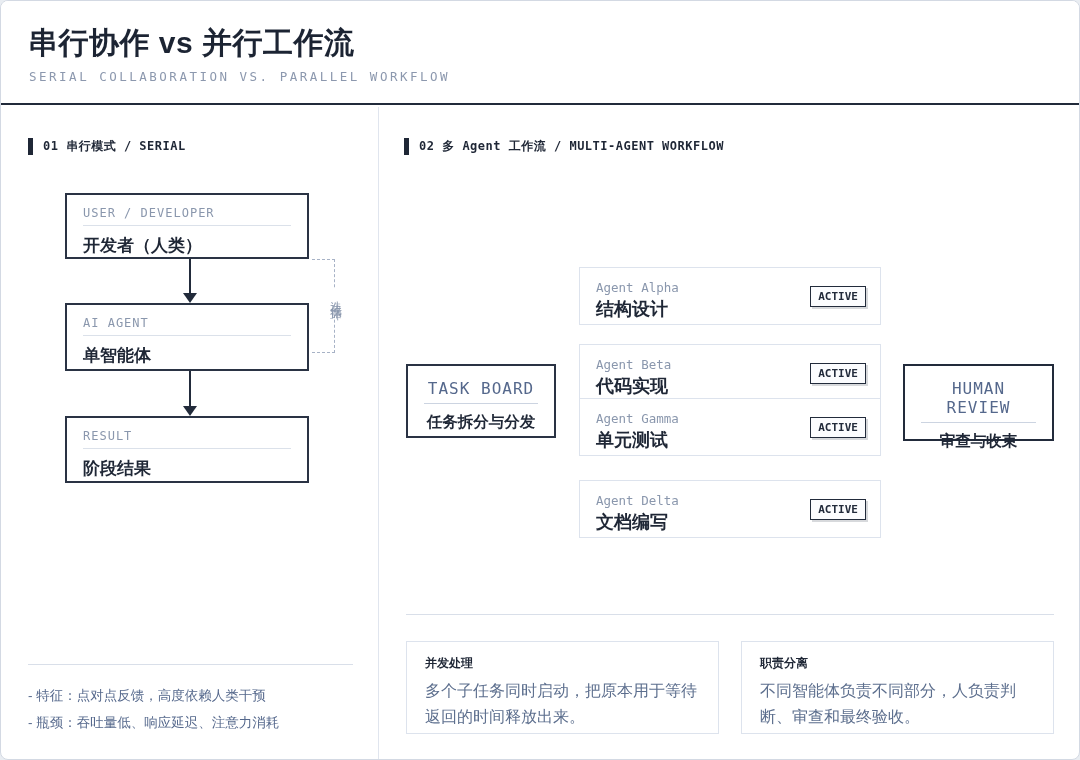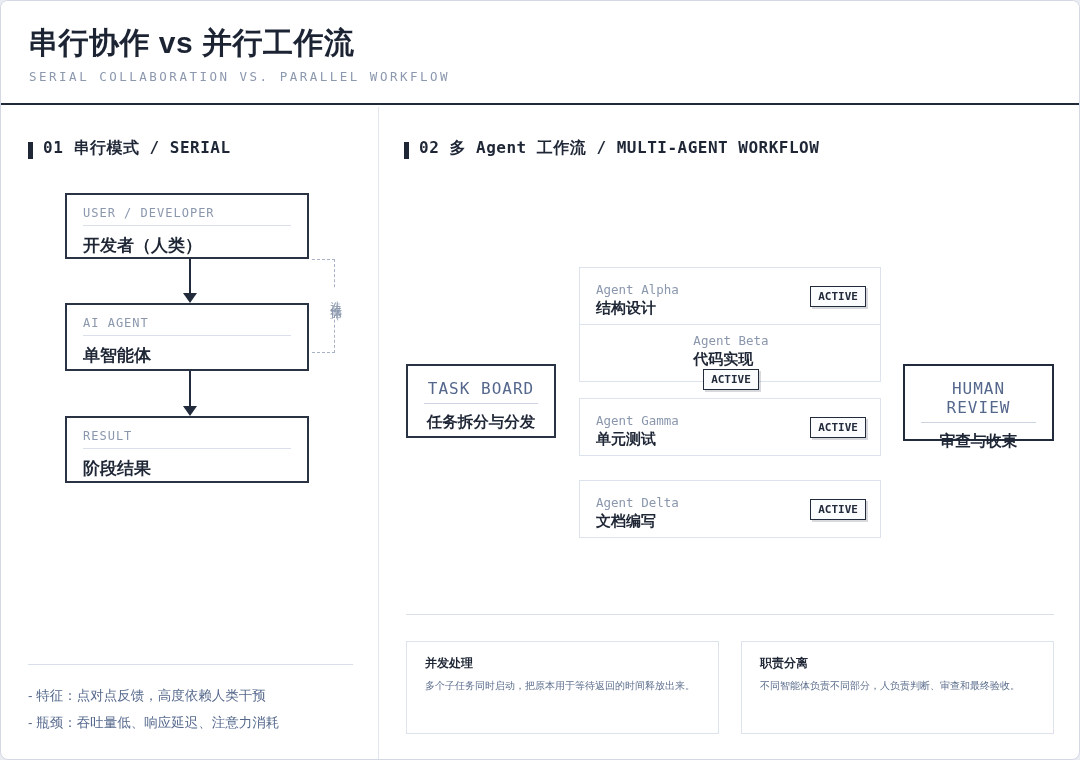--- a/index.html
+++ b/index.html
@@ -23,23 +23,23 @@
                 font-weight:700; color:#1c2433; letter-spacing:0.5px; }
   .page-subtitle { position:absolute; left:28px; top:68px; font-size:12.5px;
                    letter-spacing:2.5px; color:#8c98ae;
                    font-family:"DejaVu Sans Mono", monospace; }
 
   
   .left-panel  { position:absolute; left:0; top:106px; width:378px; height:654px;
                  border-right:1px solid #e0e5ee; }
   .right-panel { position:absolute; left:379px; top:106px; width:701px; height:654px; }
 
-  .section-head { position:absolute; display:flex; align-items:flex-end; gap:10px;
+  .section-head { position:absolute; display:flex; align-items:flex-start; gap:10px;
                   font-family:"DejaVu Sans Mono", monospace;
-                  font-weight:700; font-size:16px; color:#1f2736; letter-spacing:0.5px; }
+                  font-weight:700; font-size:12px; color:#1f2736; letter-spacing:0.5px; }
   .section-head .bar { width:5px; height:17px; background:#1f2736; flex:none; }
 
   
   .fbox { position:absolute; left:64px; width:244px; background:#fff;
           border:2px solid #2a3344; padding:11px 16px; }
   .fbox .lbl { font-family:"DejaVu Sans Mono", monospace; font-size:12px;
                color:#8a97ad; letter-spacing:1px; padding-bottom:5px;
                border-bottom:1px solid #dbe1ea; }
   .fbox .ttl { font-size:17px; font-weight:700; color:#1f2736; margin-top:8px; }
 
@@ -68,33 +68,33 @@
              color:#55688c; letter-spacing:1px; padding-bottom:5px;
              border-bottom:1px solid #ccd4e1; }
   .hub-ttl { font-size:15.5px; font-weight:700; color:#1f2736; margin-top:8px; }
 
   .agent-card { position:absolute; left:199px; width:302px; height:58px;
                 border:1px solid #dde3ed; background:#fff;
                 display:flex; align-items:center; padding:0 14px 0 16px; }
   .agent-info { flex:1;margin-top:8px; }
   .agent-name { font-family:"DejaVu Sans Mono", monospace; font-size:12.5px;
                 color:#8a97ad; }
-  .agent-role { font-size:15px; font-weight:700; color:#1f2736; margin-top:2px; }
+  .agent-role { font-size:18px; font-weight:700; color:#1f2736; margin-top:2px; }
   .badge { font-family:"DejaVu Sans Mono", monospace; font-size:11px;
            font-weight:700; color:#222b3b; border:1.5px solid #222b3b;
            padding:3px 7px; background:#fbfcfe;
            box-shadow:2px 2px 0 rgba(34,43,59,0.18); }
 
   .benefits-divider { position:absolute; left:26px; top:507px; width:648px;
                       height:1px; background:#d9dfe9; }
   .benefit-card { position:absolute; top:534px; width:313px; height:93px;
                   border:1px solid #dde3ed; background:#fff; padding:13px 18px; }
   .benefit-1 { left:26px; } .benefit-2 { left:361px; }
   .benefit-title { font-size:12px; font-weight:700; color:#1f2736; }
-  .benefit-body  { font-size:10px; color:#5d6f8e; line-height:1.65; margin-top:6px; }
+  .benefit-body  { font-size:16px; color:#5d6f8e; line-height:1.65; margin-top:6px; }
 </style>
 </head>
 <body>
 
 <div class="canvas">
 
   <div class="header">
     <div class="page-title">串行协作 vs 并行工作流</div>
     <div class="page-subtitle">SERIAL COLLABORATION VS. PARALLEL WORKFLOW</div>
   </div>
@@ -148,21 +148,21 @@
     </div>
 
     <div class="agent-card" style="top:160px;">
       <div class="agent-info">
         <div class="agent-name">Agent Alpha</div>
         <div class="agent-role">结构设计</div>
       </div>
       <div class="badge">ACTIVE</div>
     </div>
 
-    <div class="agent-card" style="top:217px;flex-direction:column;">
+    <div class="agent-card" style="top:237px;">
       <div class="agent-info">
         <div class="agent-name">Agent Beta</div>
         <div class="agent-role">代码实现</div>
       </div>
       <div class="badge">ACTIVE</div>
     </div>
 
     <div class="agent-card" style="top:291px;gap:13px;">
       <div class="agent-info">
         <div class="agent-name">Agent Gamma</div>

